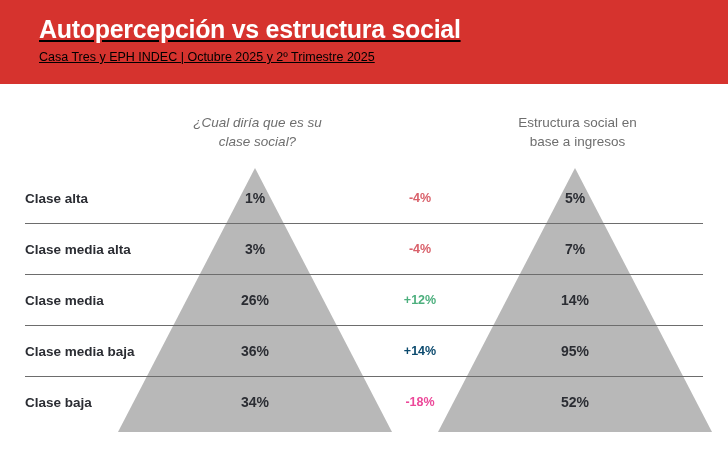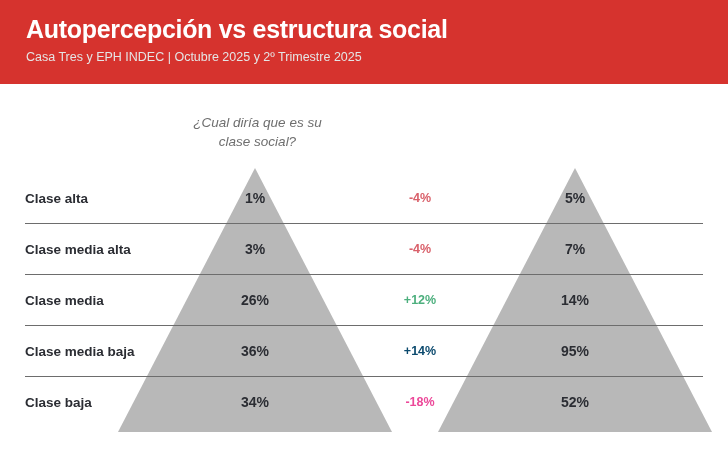--- a/index.html
+++ b/index.html
@@ -26,34 +26,35 @@
 
   
   .header {
     position: absolute;
     left: 0;
     top: 0;
     width: 728px;
     height: 84px;
     background: #d6332e;
     box-sizing: border-box;
-    padding: 14px 0 0 26px;
+    padding: 14px 0 0 39px;
+    text-decoration: underline;
   }
   .header-title {
     font-size: 25px;
     font-weight: bold;
     color: #ffffff;
     letter-spacing: -0.3px;
     line-height: 30px;
     margin: 0;
     white-space: nowrap;
   }
   .header-subtitle {
     font-size: 12.5px;
-    color: #e5e5e5;
+    color: #000000;
     line-height: 16px;
     margin-top: 5px;
     white-space: nowrap;
   }
 
   
   .col-heading {
     position: absolute;
     font-size: 13.5px;
     color: #6e6e6e;
@@ -137,20 +138,22 @@
 
 <div id="infographic">
 
   <div class="header" style="background: rgb(214, 51, 46);">
     <div class="header-title">Autopercepción vs estructura social</div>
     <div class="header-subtitle">Casa Tres y EPH INDEC | Octubre 2025 y 2º Trimestre 2025</div>
   </div>
 
   <div class="col-heading" id="heading-left">¿Cual diría que es su
 clase social?</div>
+  <div class="col-heading" id="heading-right">Estructura social en
+base a ingresos</div>
 
   <div class="pyramid" id="pyramid-left">
     <svg viewBox="0 0 274 264" xmlns="http://www.w3.org/2000/svg" aria-hidden="true">
       <polygon points="137,0 274,264 0,264" fill="#b8b8b8"></polygon>
     </svg>
   </div>
 
   <div class="pyramid" id="pyramid-right">
     <svg viewBox="0 0 274 264" xmlns="http://www.w3.org/2000/svg" aria-hidden="true">
       <polygon points="137,0 274,264 0,264" fill="#b8b8b8"></polygon>

